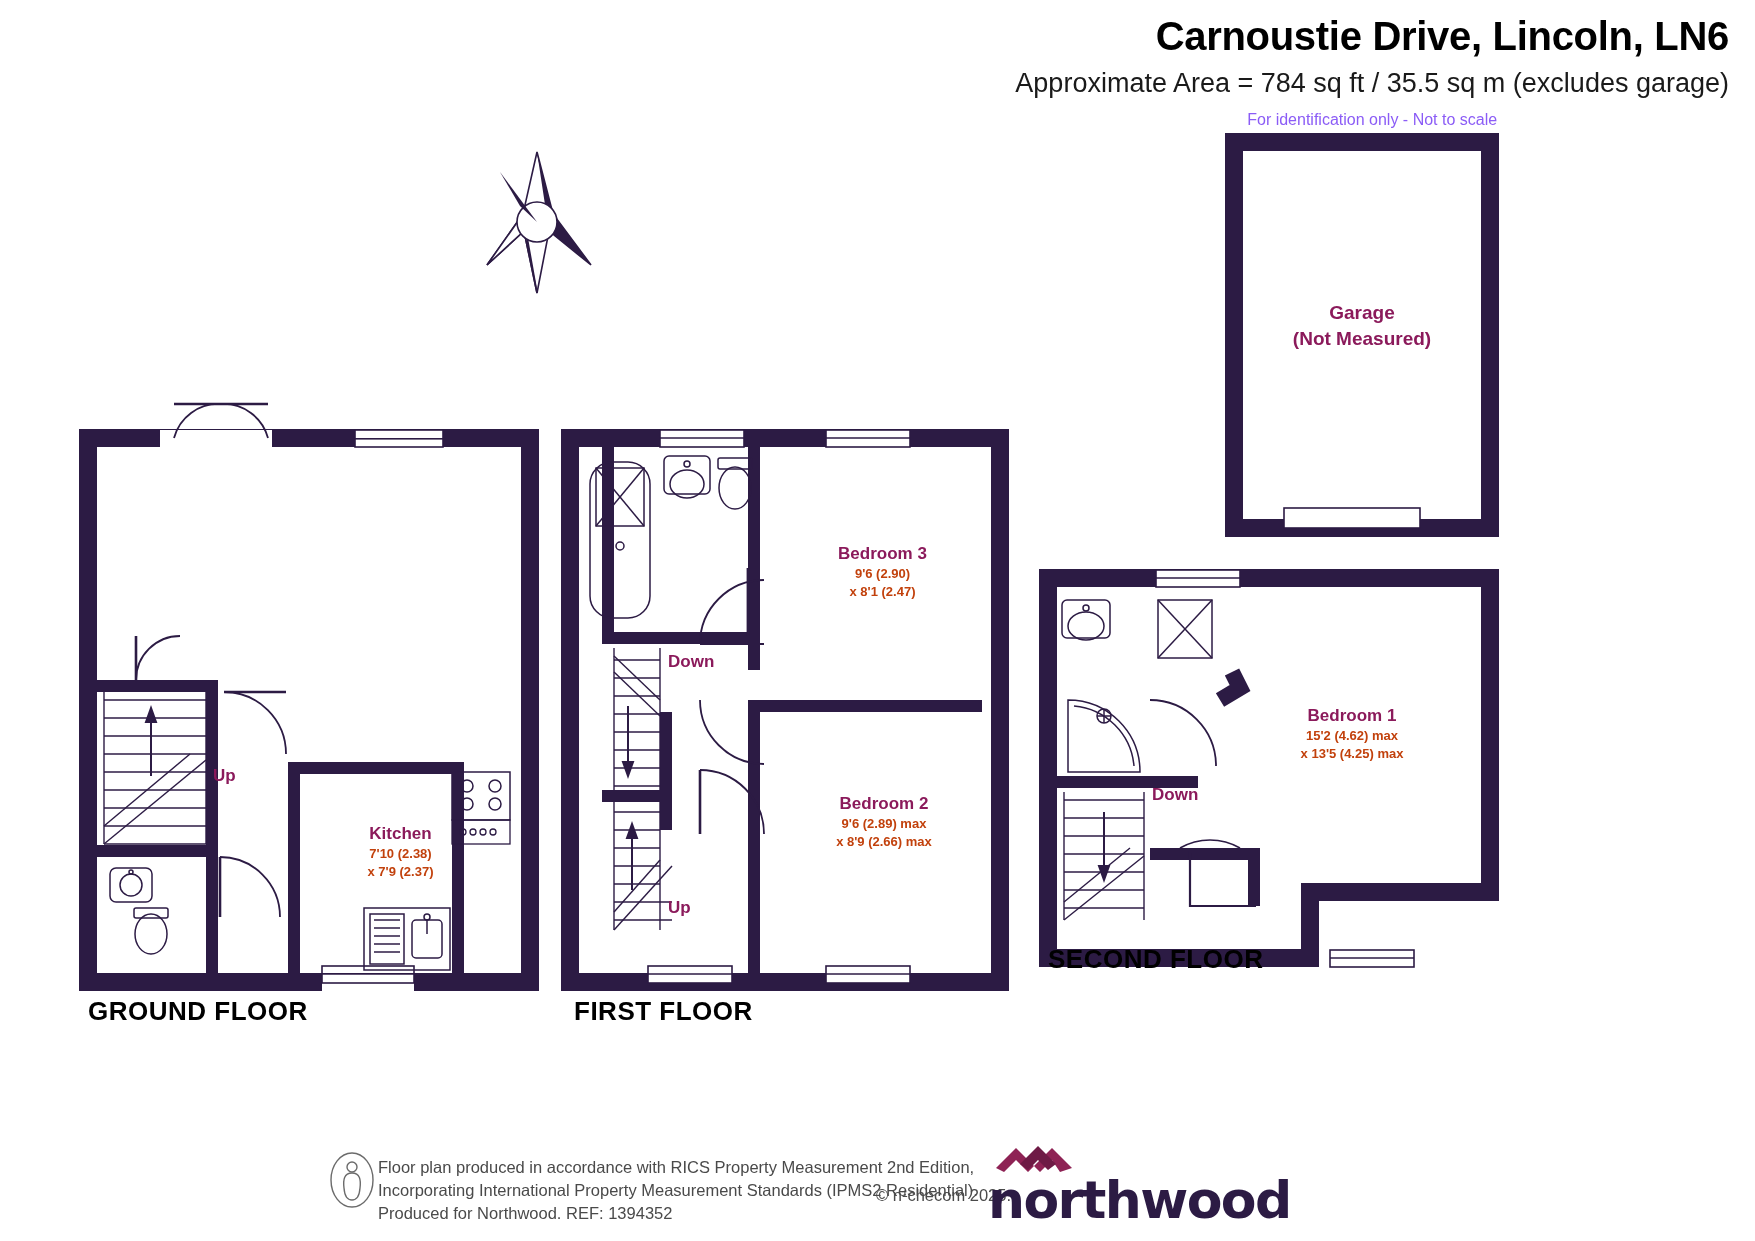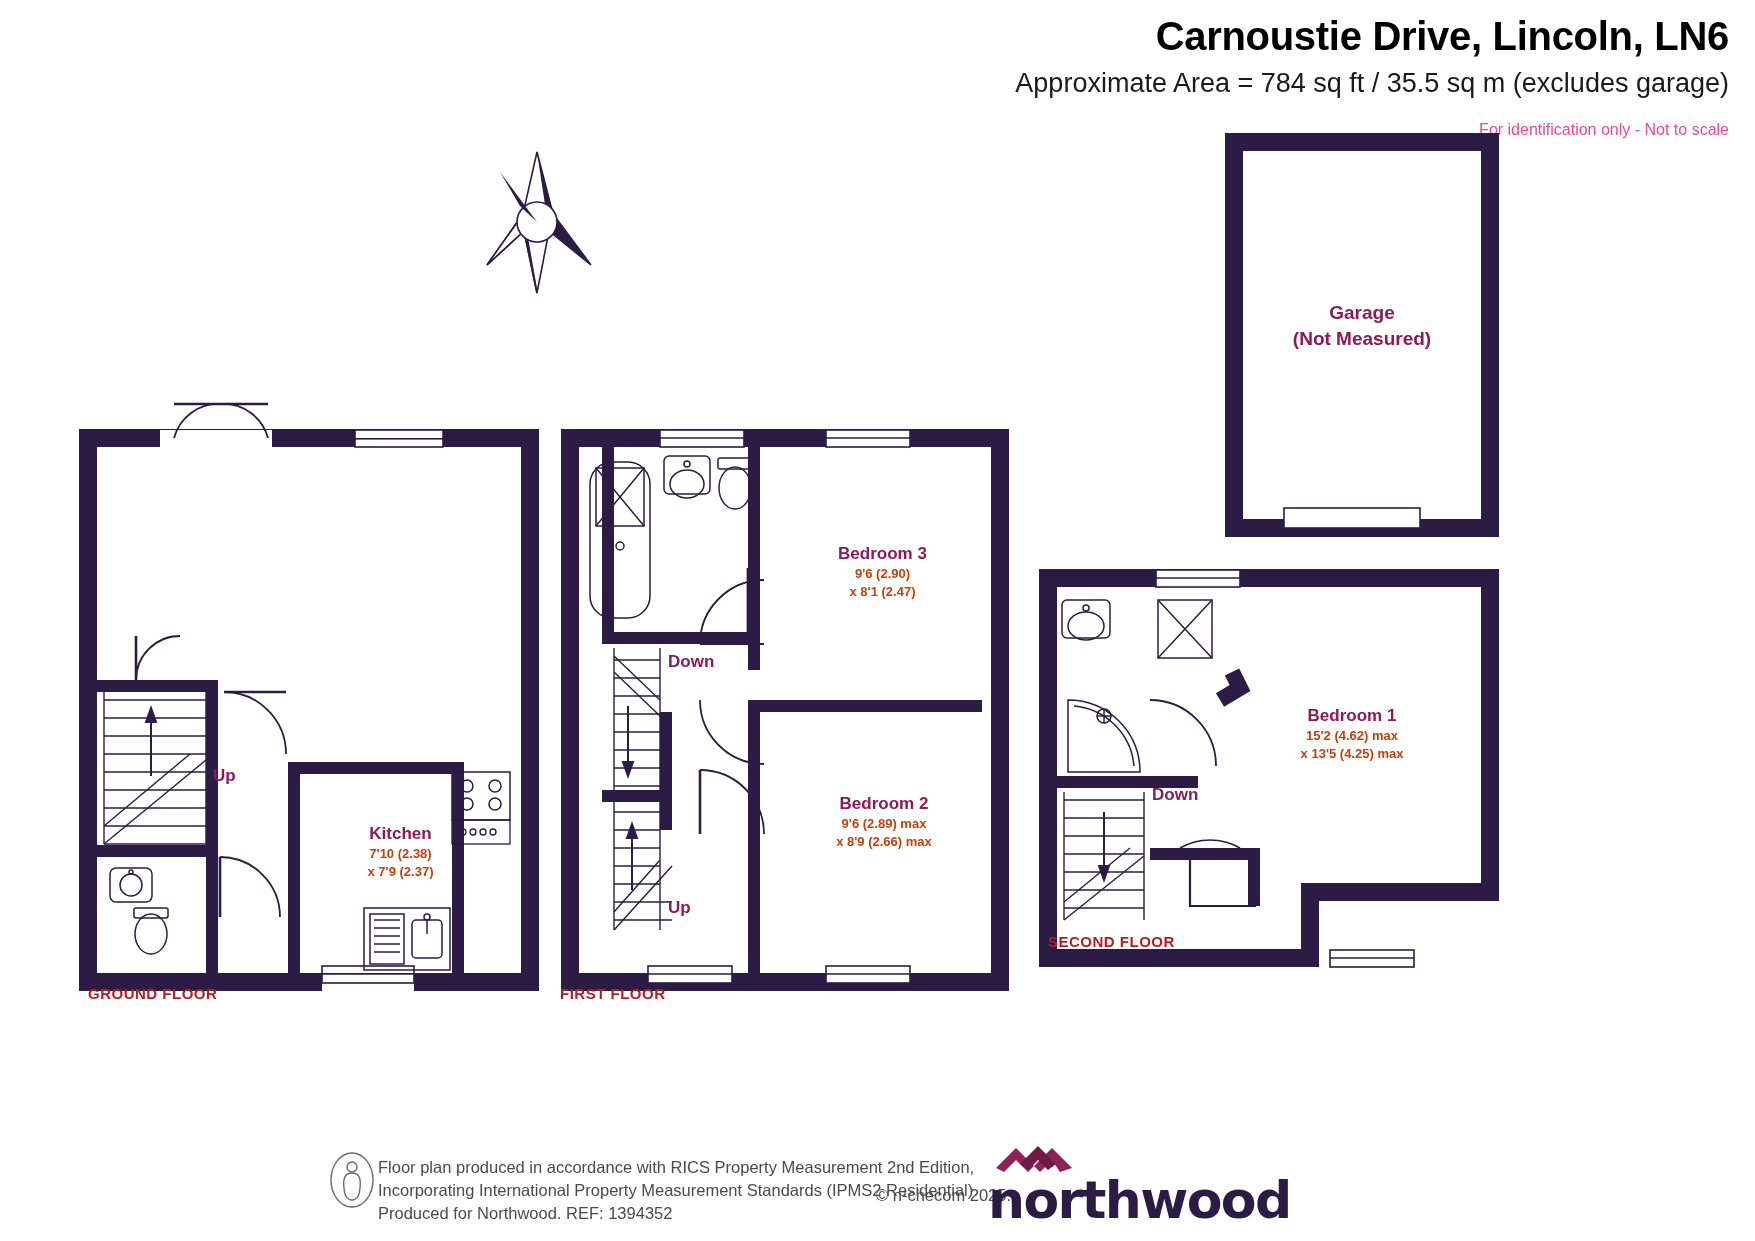--- a/index.html
+++ b/index.html
@@ -37,33 +37,35 @@
     white-space: nowrap;
   }
   .subtitle {
     font-size: 27px;
     color: #1a1a1a;
     margin-top: 10px;
     white-space: nowrap;
   }
   .note {
     font-size: 16px;
-    color: #ec4899;
-    margin-top: 22px;
-    white-space: nowrap;
+    color: #8b5cf6;
+    margin-top: 12px;
+    white-space: nowrap;
+    text-align: center;
   }
 
   
   .floor-caption {
     position: absolute;
-    font-size: 15px;
-    font-weight: bold;
-    color: #b91c1c;
+    font-size: 26px;
+    font-weight: bold;
+    color: #000000;
     letter-spacing: 0.5px;
     white-space: nowrap;
+    margin-top: 11px;
   }
 
   
   .room-label {
     position: absolute;
     text-align: center;
     line-height: 1.32;
     white-space: nowrap;
     color: #7B1B52;
   }
@@ -454,21 +456,21 @@
 
   <div class="dir-label" style="left:213px; top:766px;">Up</div>
 
   <div class="dir-label" style="left:668px; top:652px;">Down</div>
 
   <div class="dir-label" style="left:668px; top:898px;">Up</div>
 
   <div class="dir-label" style="left:1152px; top:785px;">Down</div>
 
   <div class="floor-caption" style="left:88px; top:985px;">GROUND FLOOR</div>
-  <div class="floor-caption" style="left:560px; top:985px;">FIRST FLOOR</div>
+  <div class="floor-caption" style="left:574px; top:985px;">FIRST FLOOR</div>
   <div class="floor-caption" style="left:1048px; top:933px;">SECOND FLOOR</div>
 
   <svg class="rics-badge" viewBox="0 0 44 56">
     <ellipse cx="22" cy="28" rx="21" ry="27" fill="none" stroke="#6b6b6b" stroke-width="1.4"></ellipse>
     <circle cx="22" cy="15" r="5" fill="none" stroke="#6b6b6b" stroke-width="1.4"></circle>
     <path d="M22 21 C 14 21 13 28 14 36 C 14.5 43 16 48 22 48 C 28 48 29.5 43 30 36 C 31 28 30 21 22 21 Z" fill="none" stroke="#6b6b6b" stroke-width="1.4"></path>
   </svg>
 
   <div class="footer-text">
     <div>Floor plan produced in accordance with RICS Property Measurement 2nd Edition,</div>

